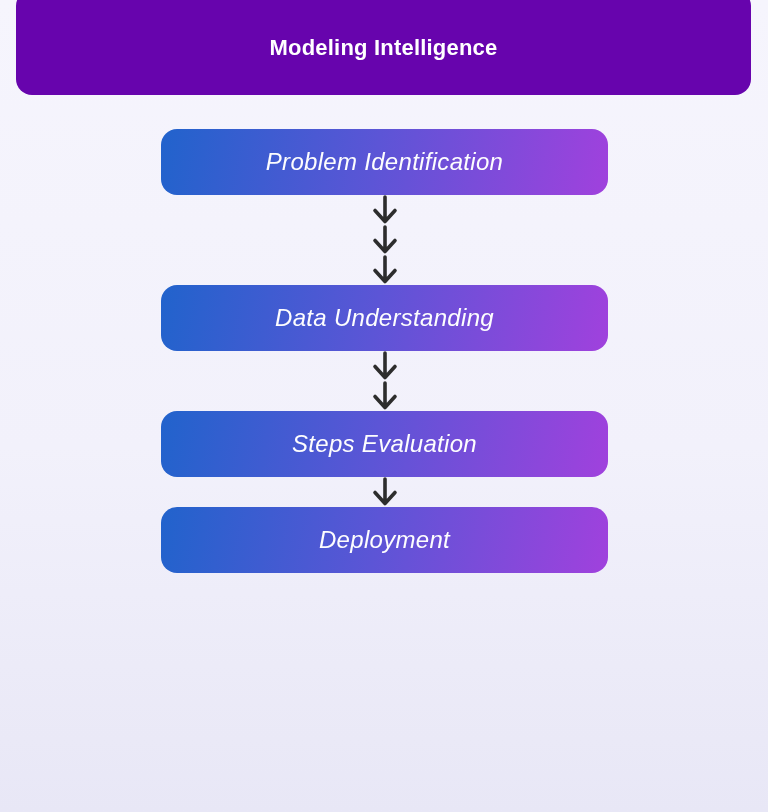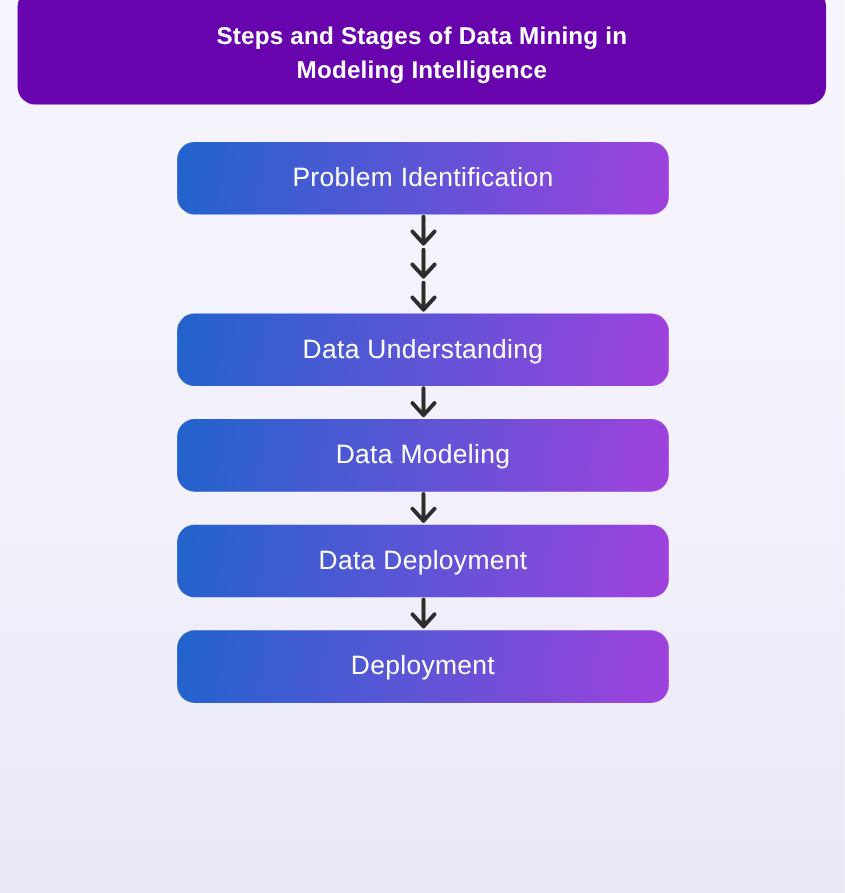--- a/index.html
+++ b/index.html
@@ -41,20 +41,21 @@
     letter-spacing: 0.2px;
   }
   .flow {
     position: absolute;
     left: 161px;
     top: 129px;
     width: 447px;
     display: flex;
     flex-direction: column;
     align-items: center;
+    font-style: italic;
   }
   .step-box {
     width: 447px;
     height: 66px;
     border-radius: 16px;
     background: linear-gradient(100deg, #2163cc 0%, #5c55d6 48%, #a041dd 100%);
     display: flex;
     align-items: center;
     justify-content: center;
   }
@@ -73,21 +74,20 @@
   .arrow-gap svg {
     display: block;
   }
 </style>
 </head>
 <body>
 
 <div class="canvas">
 
   <div class="banner">
-    <div class="banner-line">Steps and Stages of Data Mining in</div>
     <div class="banner-line">Modeling Intelligence</div>
   </div>
 
   <div class="flow">
 
     <div class="step-box">
       <span class="step-label">Problem Identification</span>
     </div>
 
     <div class="arrow-gap">
@@ -113,32 +113,29 @@
     <div class="step-box">
       <span class="step-label">Data Understanding</span>
     </div>
 
     <div class="arrow-gap">
       <svg width="28" height="30" viewBox="0 0 28 30">
         <path d="M14 2 L14 25 M4 15.5 L14 26.5 L24 15.5" fill="none" stroke="#2d2d2d" stroke-width="3.6" stroke-linecap="round" stroke-linejoin="round"></path>
       </svg>
     </div>
 
-    <div class="step-box">
-      <span class="step-label">Data Modeling</span>
-    </div>
 
     <div class="arrow-gap">
       <svg width="28" height="30" viewBox="0 0 28 30">
         <path d="M14 2 L14 25 M4 15.5 L14 26.5 L24 15.5" fill="none" stroke="#2d2d2d" stroke-width="3.6" stroke-linecap="round" stroke-linejoin="round"></path>
       </svg>
     </div>
 
     <div class="step-box">
-      <span class="step-label">Data Deployment</span>
+      <span class="step-label">Steps Evaluation</span>
     </div>
 
     <div class="arrow-gap">
       <svg width="28" height="30" viewBox="0 0 28 30">
         <path d="M14 2 L14 25 M4 15.5 L14 26.5 L24 15.5" fill="none" stroke="#2d2d2d" stroke-width="3.6" stroke-linecap="round" stroke-linejoin="round"></path>
       </svg>
     </div>
 
     <div class="step-box">
       <span class="step-label">Deployment</span>

